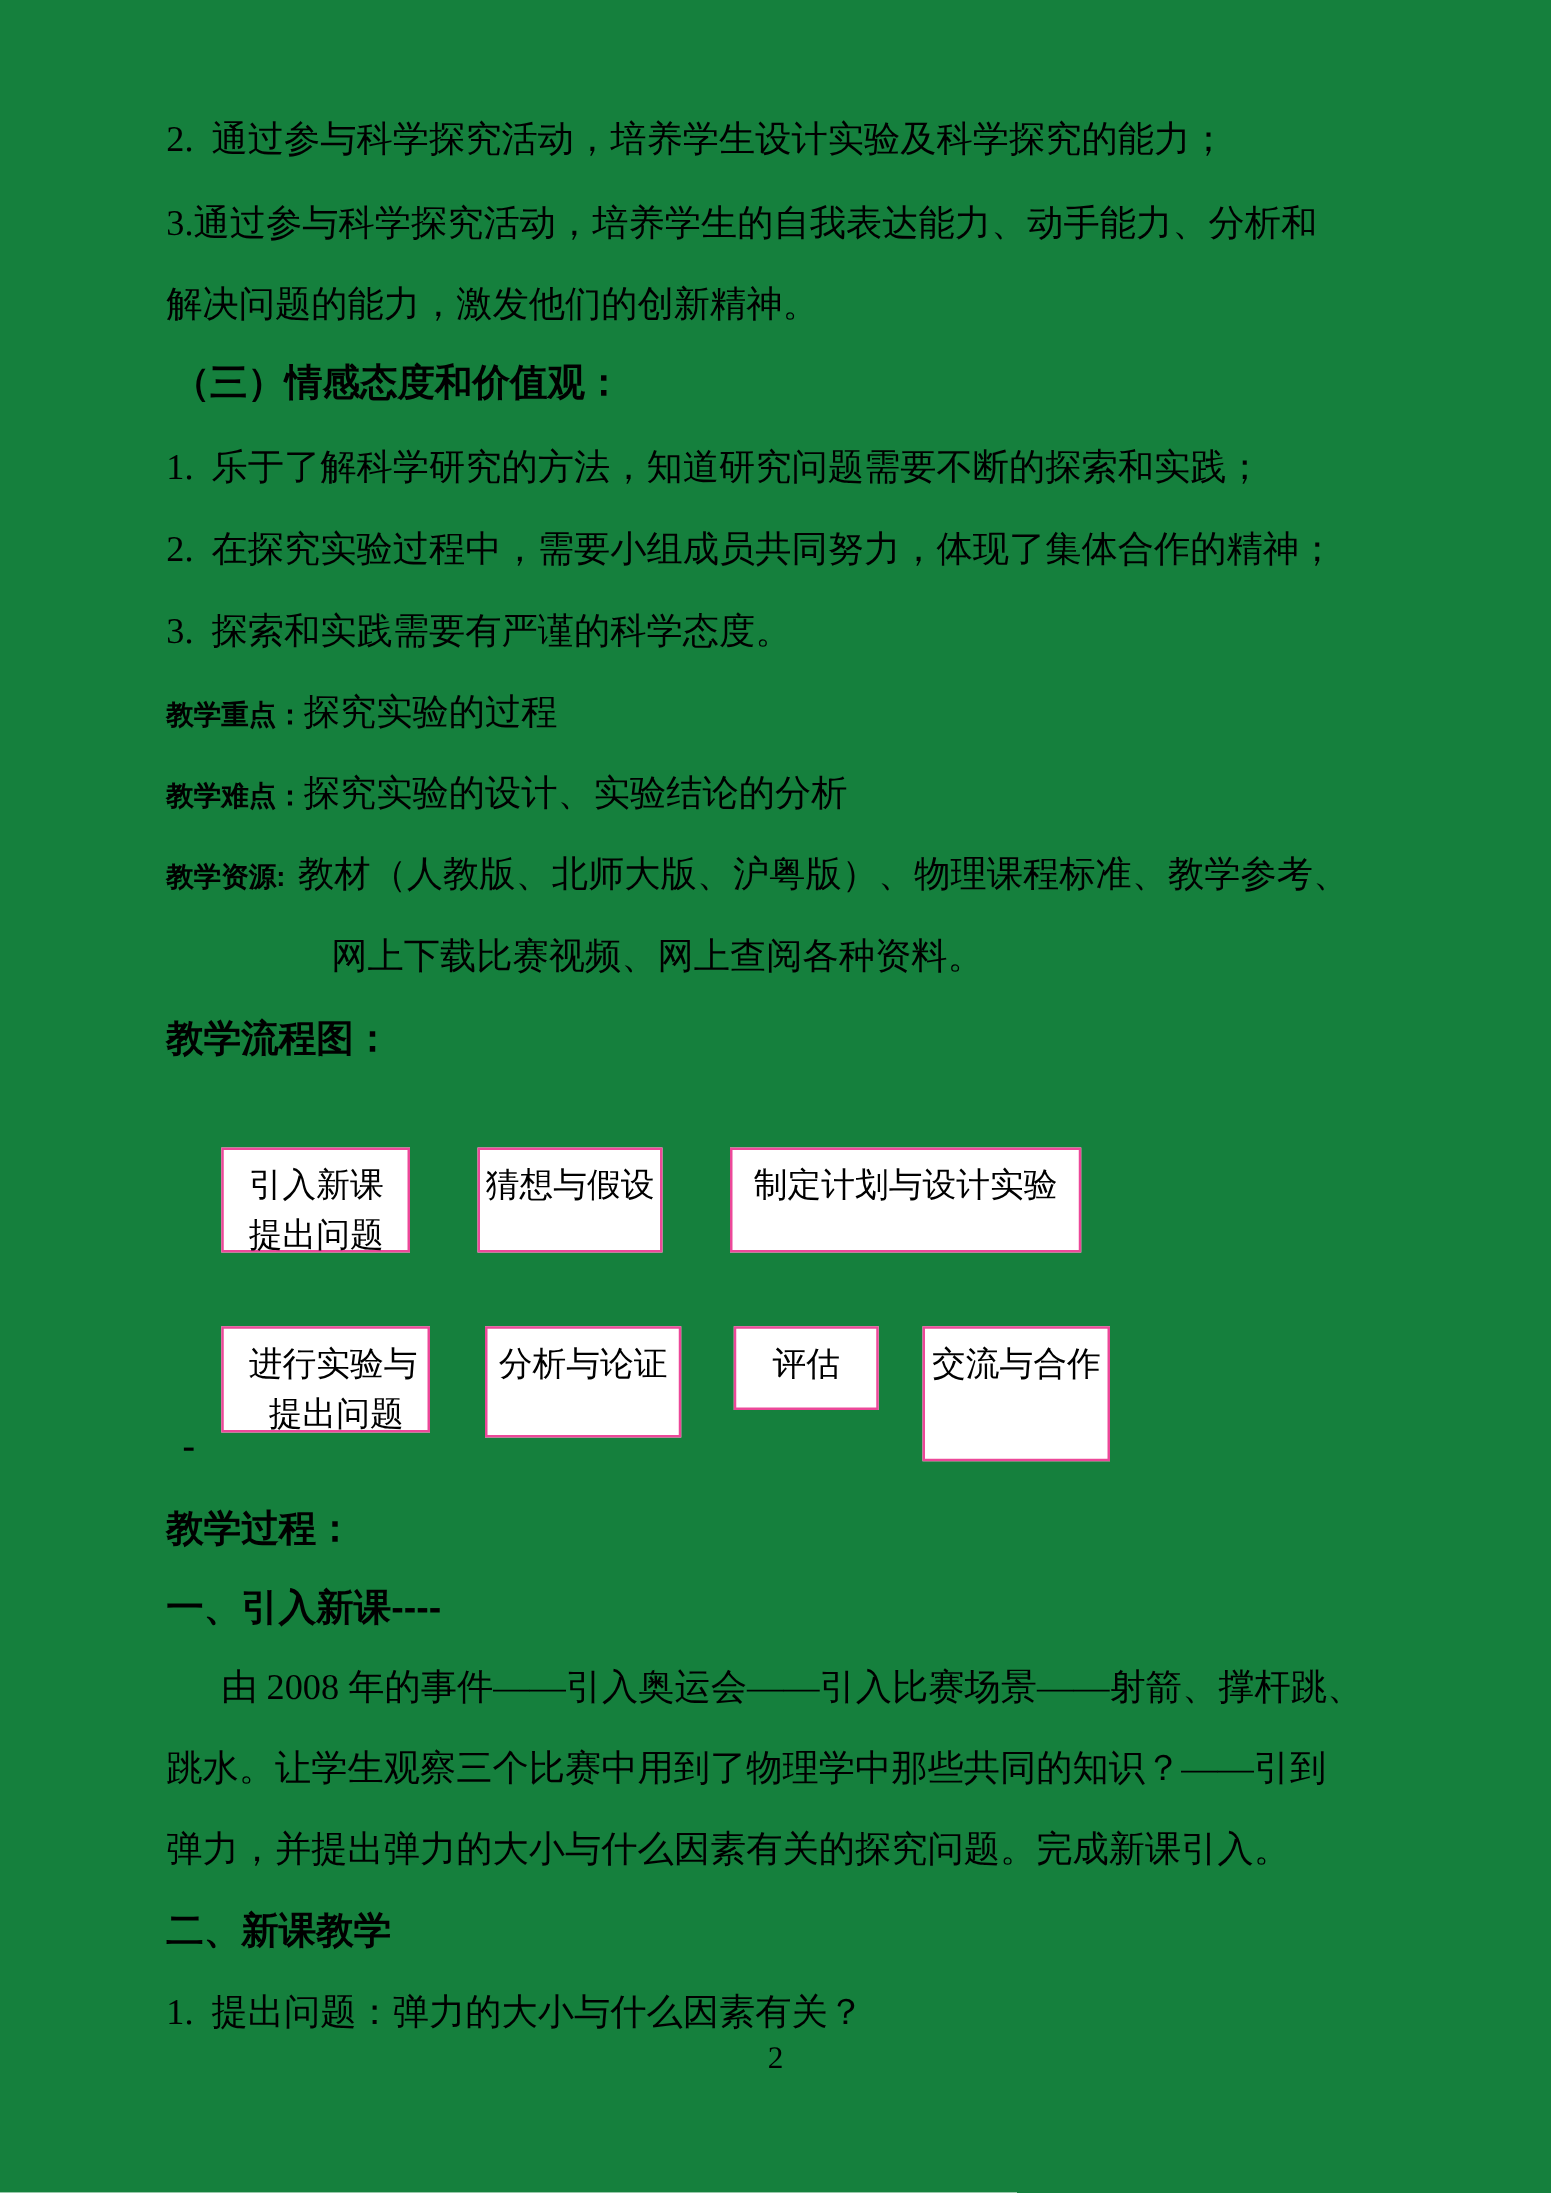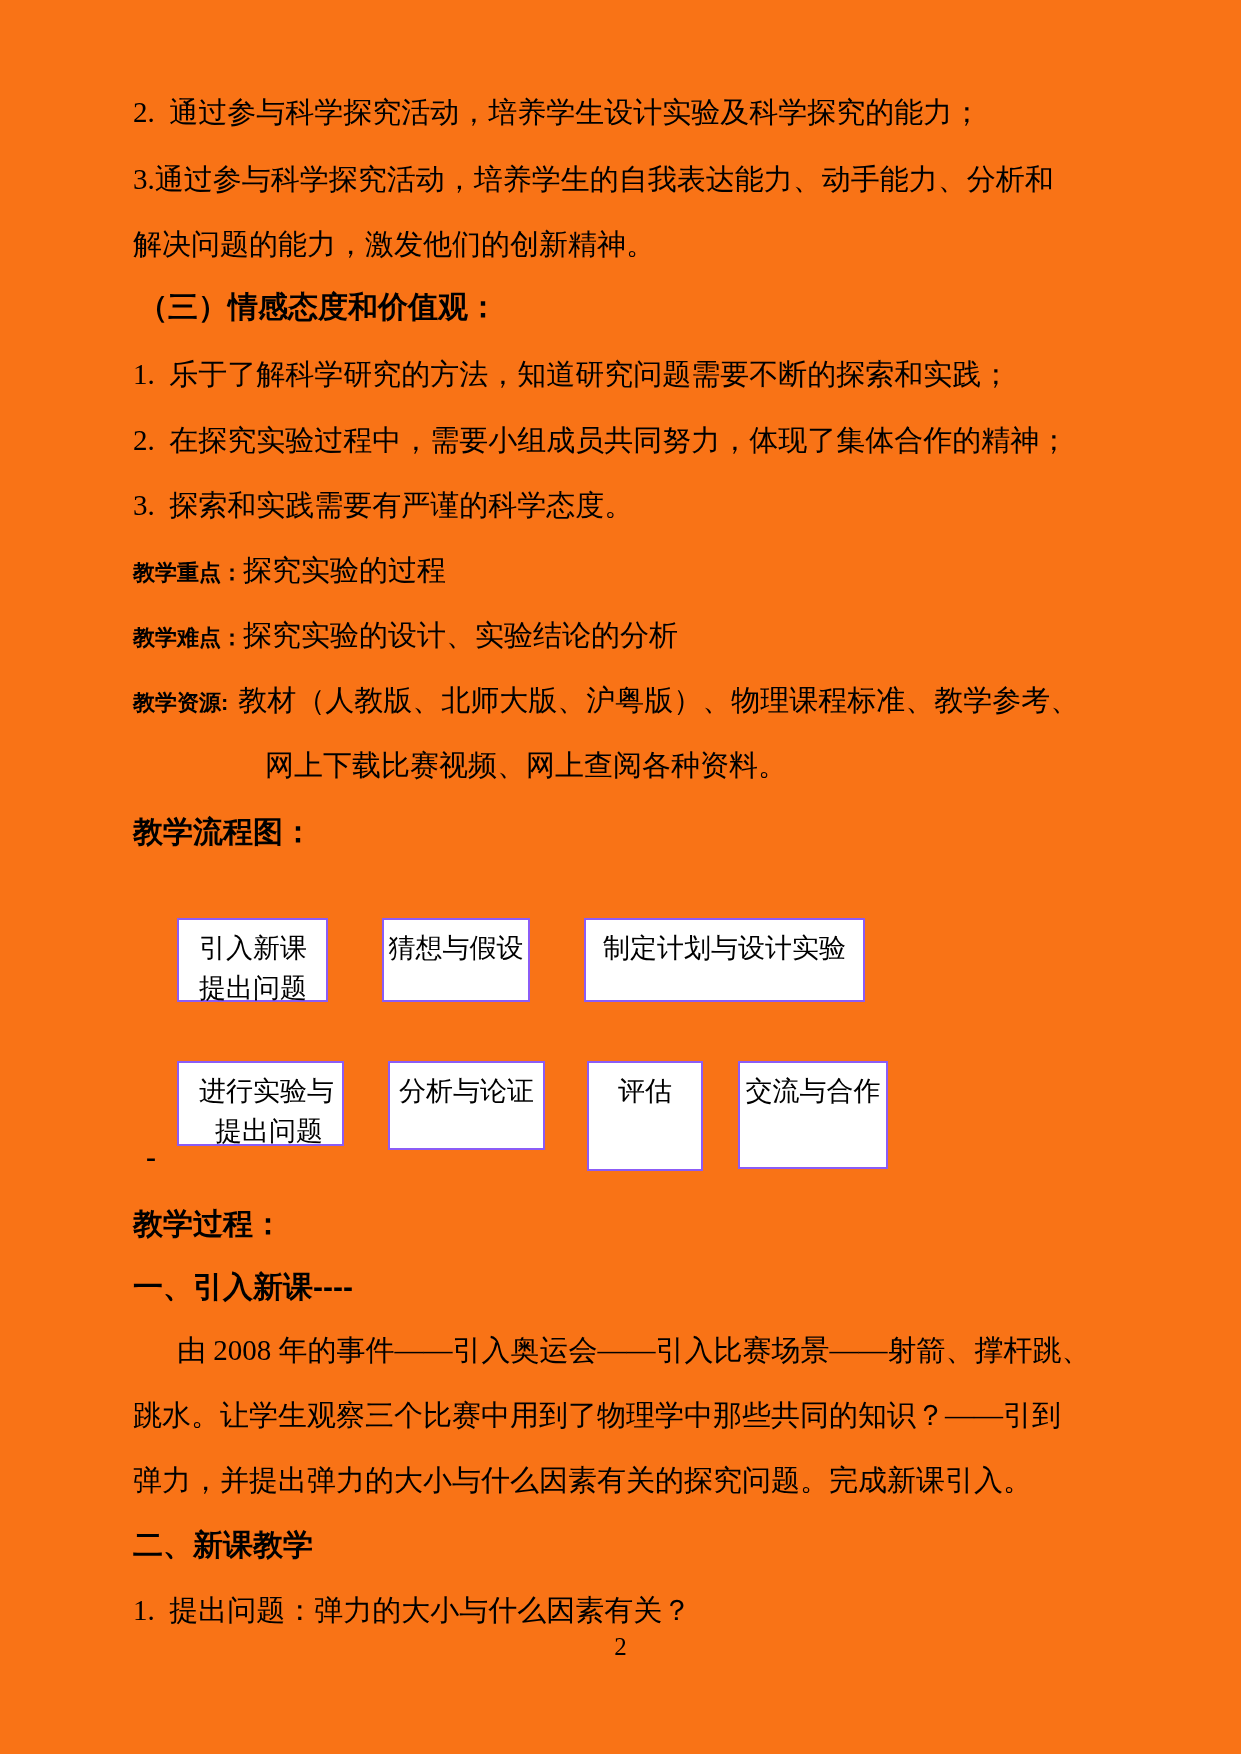--- a/index.html
+++ b/index.html
@@ -1,20 +1,20 @@
 <!DOCTYPE html>
 <html><head>
 <meta charset="utf-8">
 <style>
   html, body { margin: 0; padding: 0; background: #ffffff; }
   .page {
     position: relative;
     width: 1241px;
     height: 1754px;
-    background: #f97316;
+    background: #15803d;
     overflow: hidden;
     font-family: "Liberation Serif", serif;
     color: #000000;
   }
   .line {
     position: absolute;
     font-size: 29px;
     line-height: 34px;
     color: #000000;
     white-space: pre;
@@ -29,21 +29,21 @@
     font-family: "Liberation Sans", sans-serif;
     font-weight: 700;
     font-size: 22px;
     white-space: pre;
   }
   .htext { white-space: pre; }
   .res-text { margin-left: 10px; }
   .fbox {
     position: absolute;
     box-sizing: border-box;
-    border: 2px solid #8b5cf6;
+    border: 2px solid #ec4899;
     font-size: 27px;
     line-height: 40px;
     padding-top: 8px;
     color: #000000;
     background: #ffffff;
   }
   .fbox.leftpad { padding-left: 20px; }
   .fbox.center { text-align: center; }
   .fline { white-space: pre; }
   .fline.indent { padding-left: 16px; }
@@ -96,21 +96,21 @@
     <div class="fline">制定计划与设计实验</div>
   </div>
 
   <div class="fbox leftpad" style="left:177px; top:1061px; width:167px; height:85px">
     <div class="fline">进行实验与</div>
     <div class="fline indent">提出问题</div>
   </div>
   <div class="fbox center" style="left:388px; top:1061px; width:157px; height:89px">
     <div class="fline">分析与论证</div>
   </div>
-  <div class="fbox center" style="left:587px; top:1061px; width:116px; height:110px">
+  <div class="fbox center" style="left:587px; top:1061px; width:116px; height:67px">
     <div class="fline">评估</div>
   </div>
   <div class="fbox center" style="left:738px; top:1061px; width:150px; height:108px">
     <div class="fline">交流与合作</div>
   </div>
 
   <div class="dash" style="left:146px; top:1140px">-</div>
 
   <div class="line heading" style="left:133px; top:1207px">教学过程：</div>
   <div class="line heading" style="left:133px; top:1270px">一、引入新课----</div>

